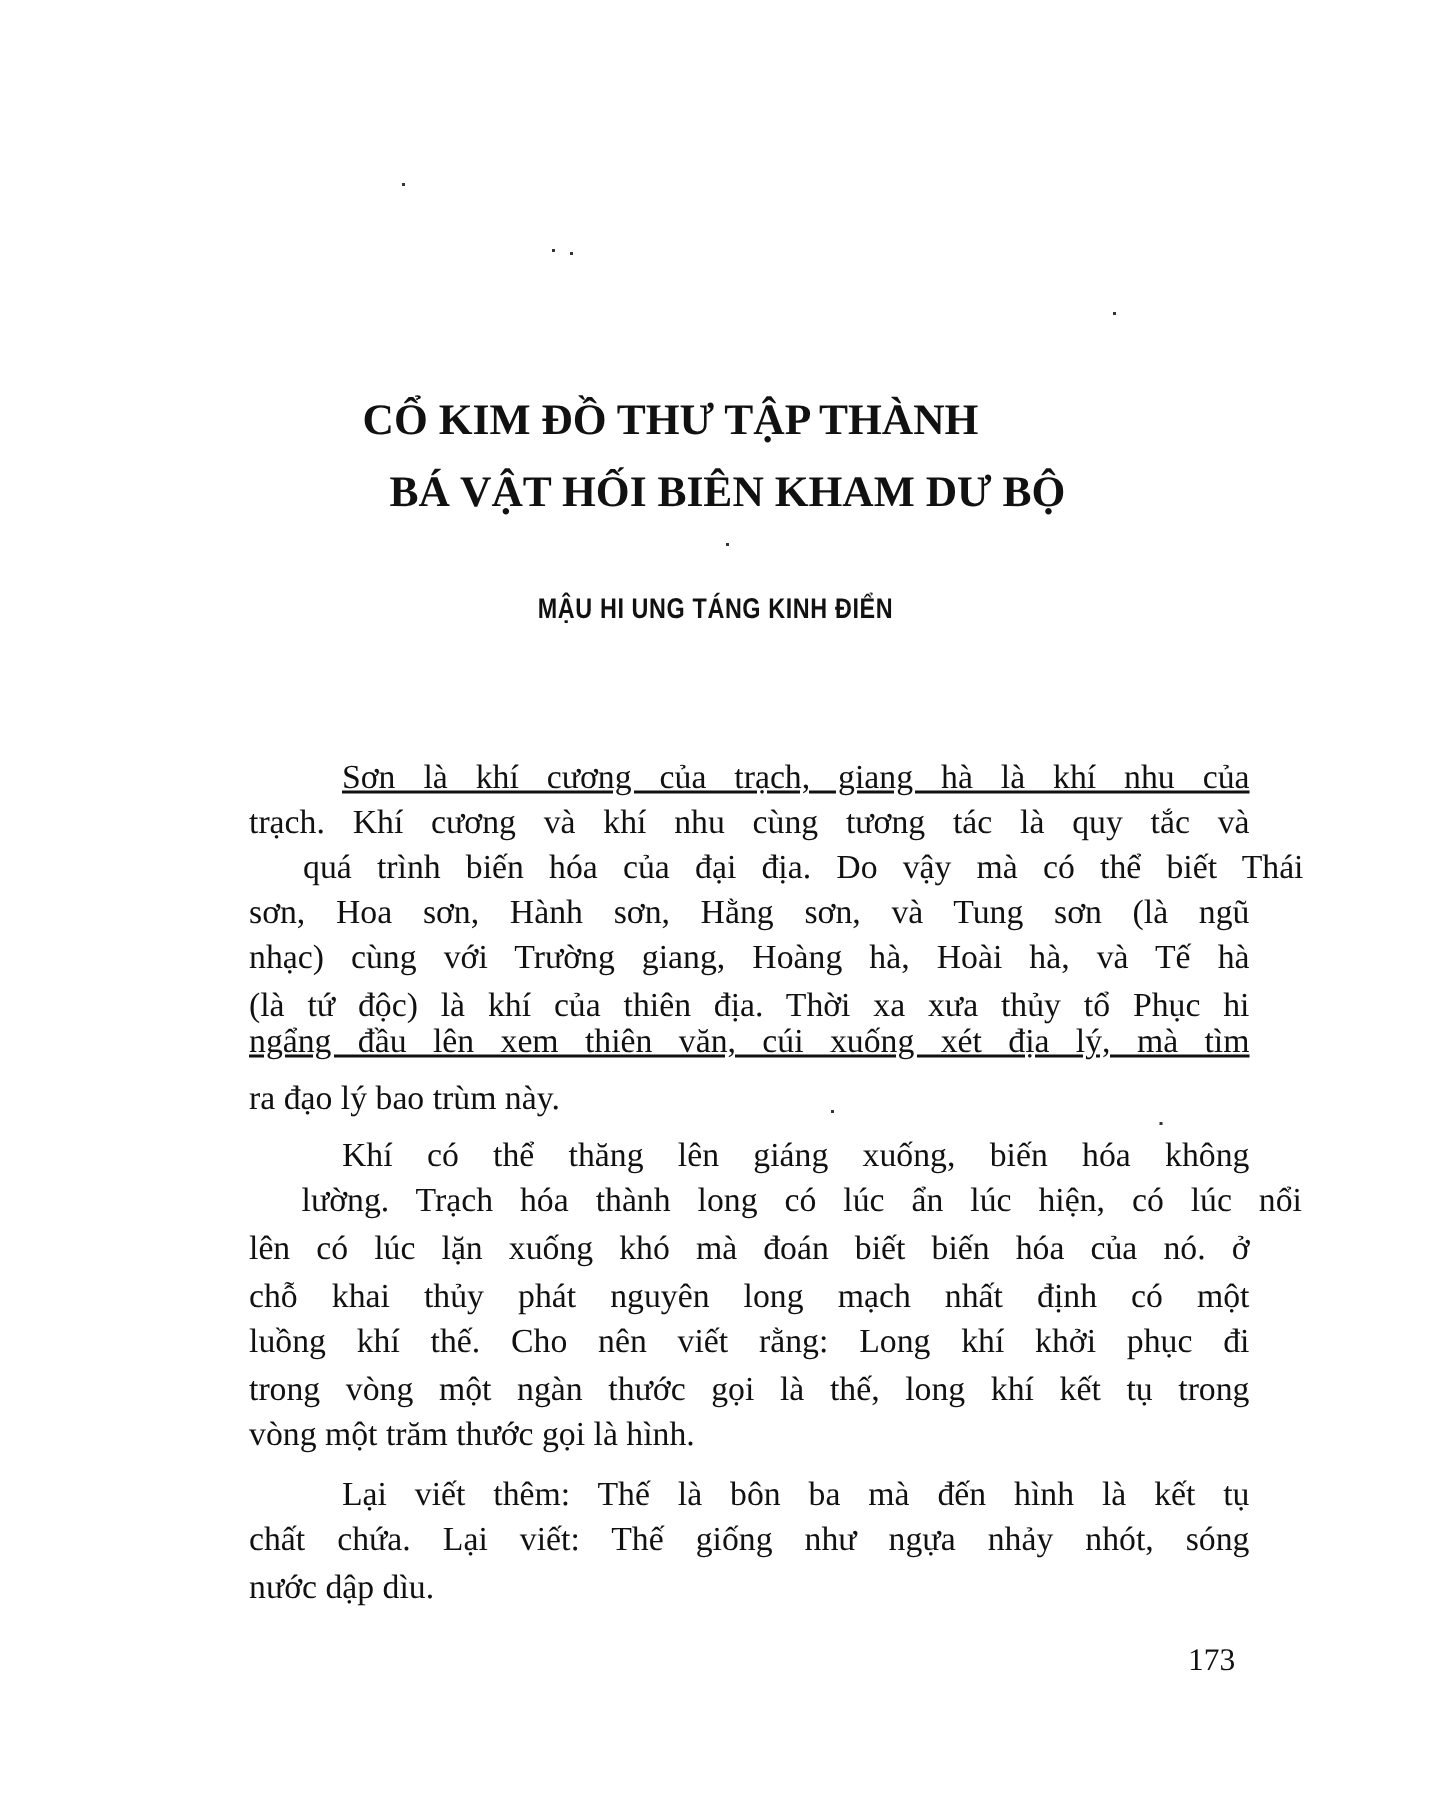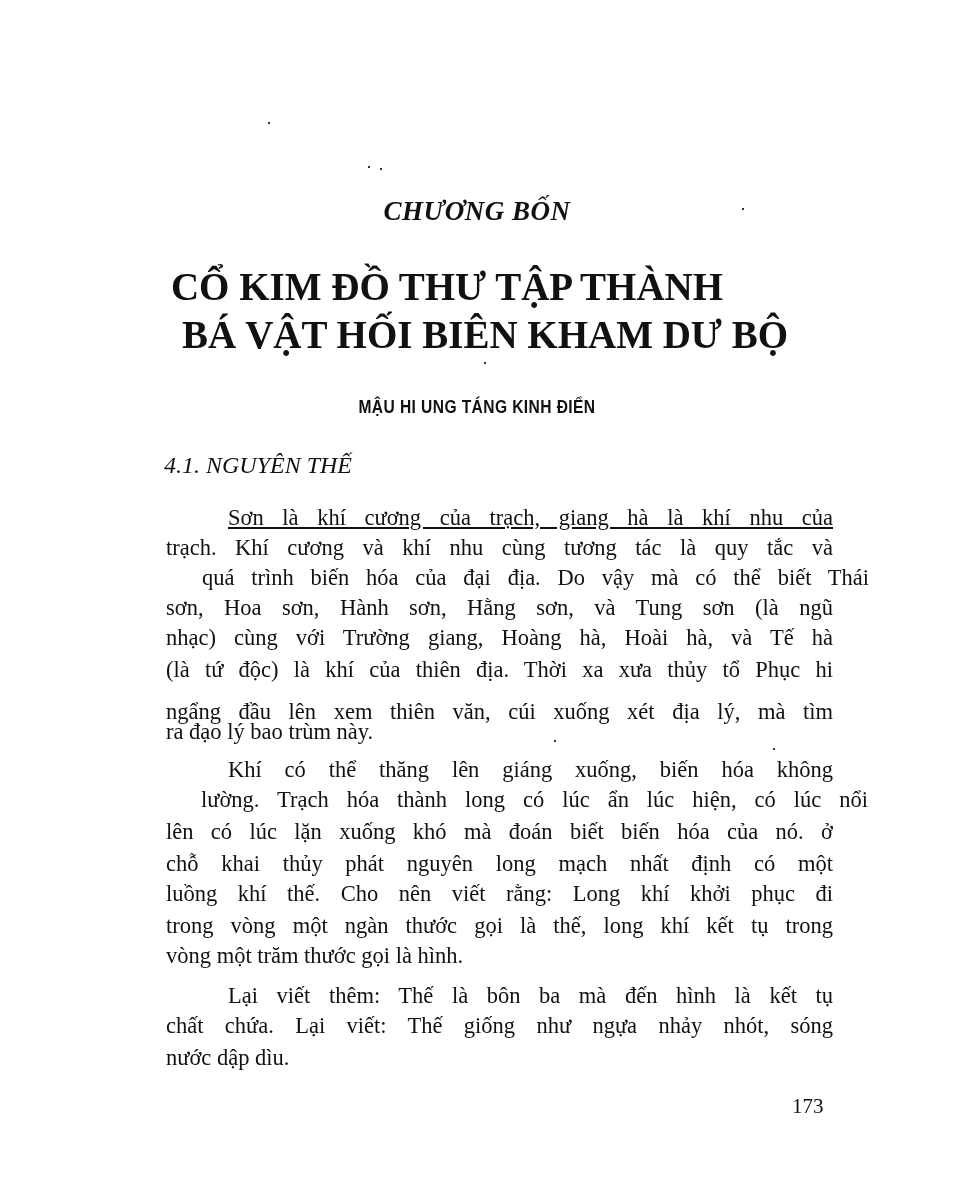--- a/index.html
+++ b/index.html
@@ -2,21 +2,21 @@
 <html><head>
 <meta charset="utf-8">
 <style>
   html, body { margin: 0; padding: 0; background: #ffffff; }
   body { width: 954px; height: 1200px; position: relative; overflow: hidden;
          font-family: "Liberation Serif", "DejaVu Serif", serif; color: #111; }
   .page { position: absolute; left: 0; top: 0; width: 954px; height: 1200px; background: #fff; }
   .chapter-label { position: absolute; left: 0; width: 954px; top: 196px; text-align: center;
                    font-style: italic; font-weight: bold; font-size: 27px; letter-spacing: 0.5px; }
   .title-line { position: absolute; left: 0; width: 894px; text-align: center;
-                font-weight: bold; font-size: 39px; letter-spacing: 0px; }
+                font-weight: bold; font-size: 29px; letter-spacing: 0px; }
   .title-1 { top: 264px; }
   .title-2 { top: 312px; padding-left: 38px; }
   .subtitle { position: absolute; left: 0; width: 954px; top: 396px; text-align: center;
               font-family: "Liberation Sans", "DejaVu Sans", sans-serif; font-weight: bold;
               font-size: 19px; transform: scaleX(0.82); letter-spacing: 0.5px; }
   .section-heading { position: absolute; left: 164px; top: 452px; font-style: italic;
                      font-size: 24px; }
   .body-line { position: absolute; left: 166px; width: 667px; font-size: 22.5px;
                text-align: justify; text-align-last: justify; white-space: nowrap; line-height: 30px; }
   .body-line.last { text-align-last: left; }
@@ -30,35 +30,33 @@
 <div class="page">
 
   <span class="speck" style="left:268px;top:122px;"></span>
   <span class="speck" style="left:368px;top:166px;"></span>
   <span class="speck" style="left:380px;top:168px;"></span>
   <span class="speck" style="left:742px;top:208px;"></span>
   <span class="speck" style="left:484px;top:362px;"></span>
   <span class="speck" style="left:554px;top:740px;"></span>
   <span class="speck" style="left:773px;top:748px;"></span>
 
-  <div class="chapter-label">CHƯƠNG BỐN</div>
   <div class="title-line title-1">CỔ KIM ĐỒ THƯ TẬP THÀNH</div>
   <div class="title-line title-2">BÁ VẬT HỐI BIÊN KHAM DƯ BỘ</div>
   <div class="subtitle">MẬU HI UNG TÁNG KINH ĐIỂN</div>
 
-  <div class="section-heading">4.1. NGUYÊN THẾ</div>
 
   <div>
     <div class="body-line indent" style="top:503px;text-decoration:underline;">Sơn là khí cương của trạch, giang hà là khí nhu của</div>
     <div class="body-line" style="top:533px;">trạch. Khí cương và khí nhu cùng tương tác là quy tắc và</div>
     <div class="body-line" style="top:563px;margin-left:36px;">quá trình biến hóa của đại địa. Do vậy mà có thể biết Thái</div>
     <div class="body-line" style="top:593px;">sơn, Hoa sơn, Hành sơn, Hằng sơn, và Tung sơn (là ngũ</div>
     <div class="body-line" style="top:623px;">nhạc) cùng với Trường giang, Hoàng hà, Hoài hà, và Tế hà</div>
     <div class="body-line" style="top:655px;">(là tứ độc) là khí của thiên địa. Thời xa xưa thủy tổ Phục hi</div>
-    <div class="body-line" style="top:697px;">ngẩng đầu lên xem thiên văn, cúi xuống xét địa lý, mà tìm</div>
+    <div class="body-line" style="top:679px;text-decoration:underline;">ngẩng đầu lên xem thiên văn, cúi xuống xét địa lý, mà tìm</div>
     <div class="body-line last" style="top:717px;">ra đạo lý bao trùm này.</div>
   </div>
 
   <div>
     <div class="body-line indent" style="top:755px;">Khí có thể thăng lên giáng xuống, biến hóa không</div>
     <div class="body-line" style="top:785px;margin-left:35px;">lường. Trạch hóa thành long có lúc ẩn lúc hiện, có lúc nổi</div>
     <div class="body-line" style="top:817px;">lên có lúc lặn xuống khó mà đoán biết biến hóa của nó. ở</div>
     <div class="body-line" style="top:849px;">chỗ khai thủy phát nguyên long mạch nhất định có một</div>
     <div class="body-line" style="top:879px;">luồng khí thế. Cho nên viết rằng: Long khí khởi phục đi</div>
     <div class="body-line" style="top:911px;">trong vòng một ngàn thước gọi là thế, long khí kết tụ trong</div>

